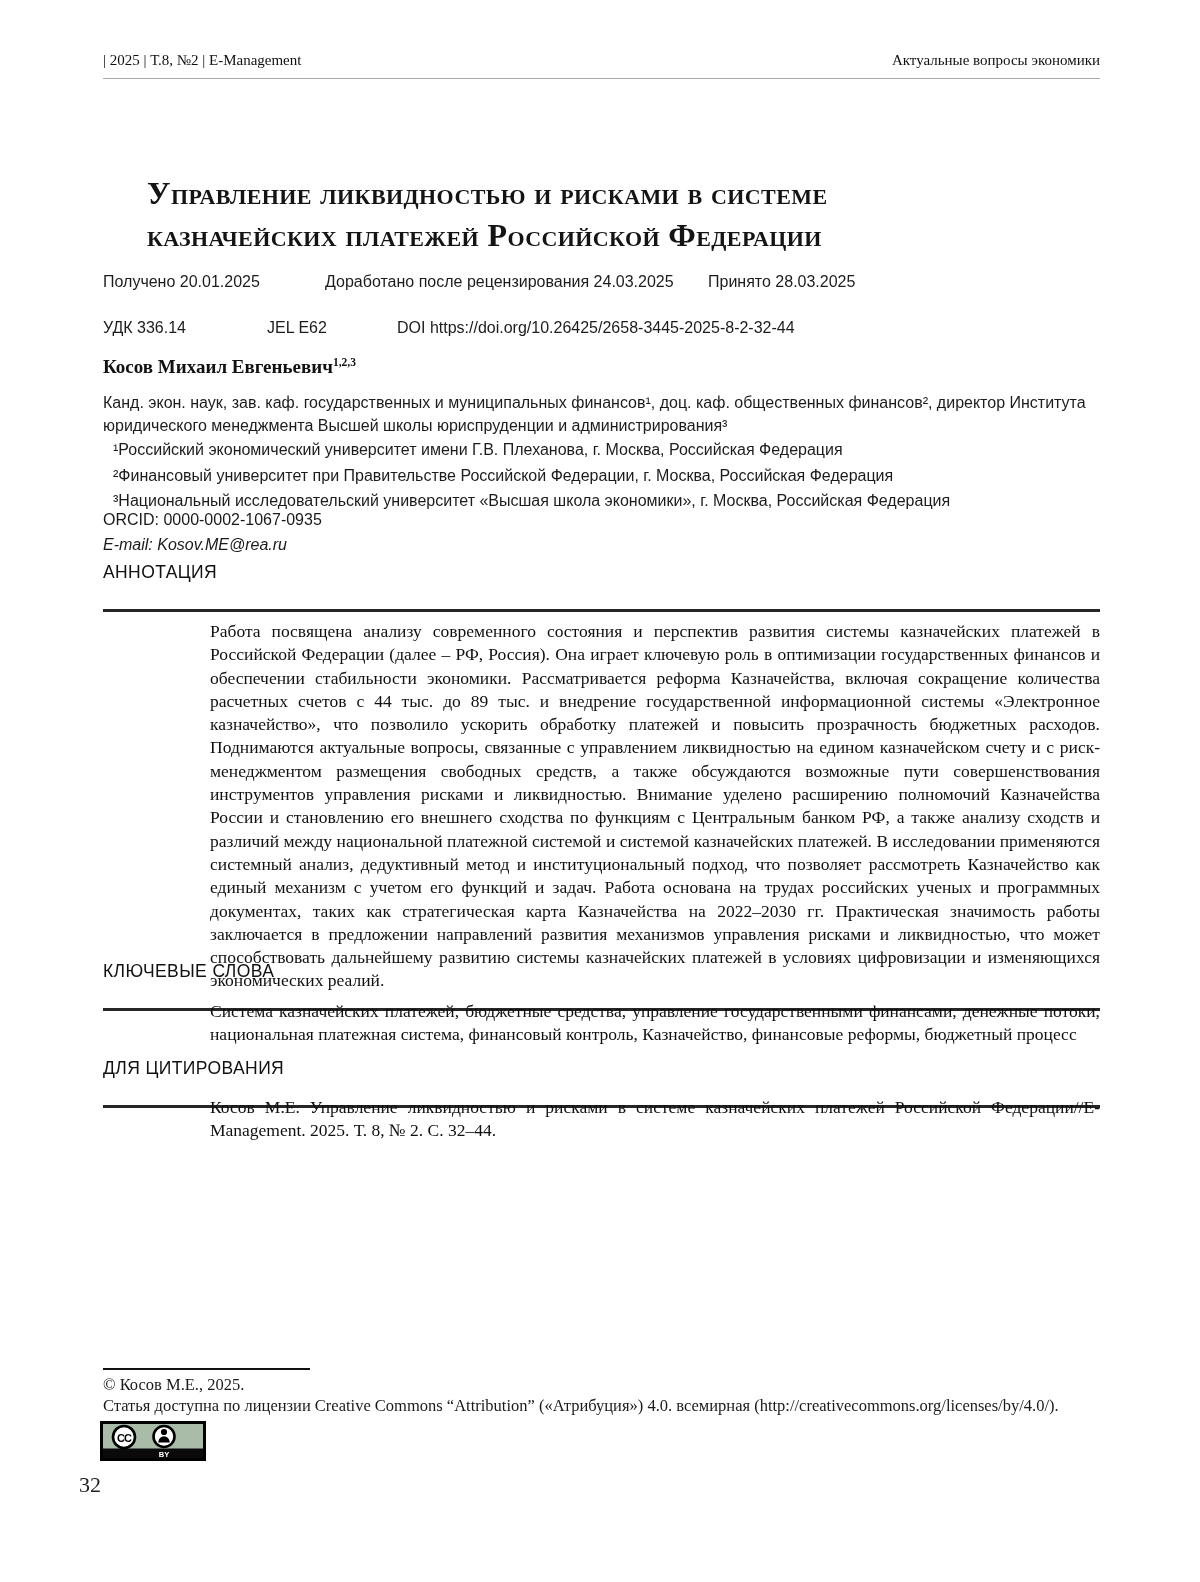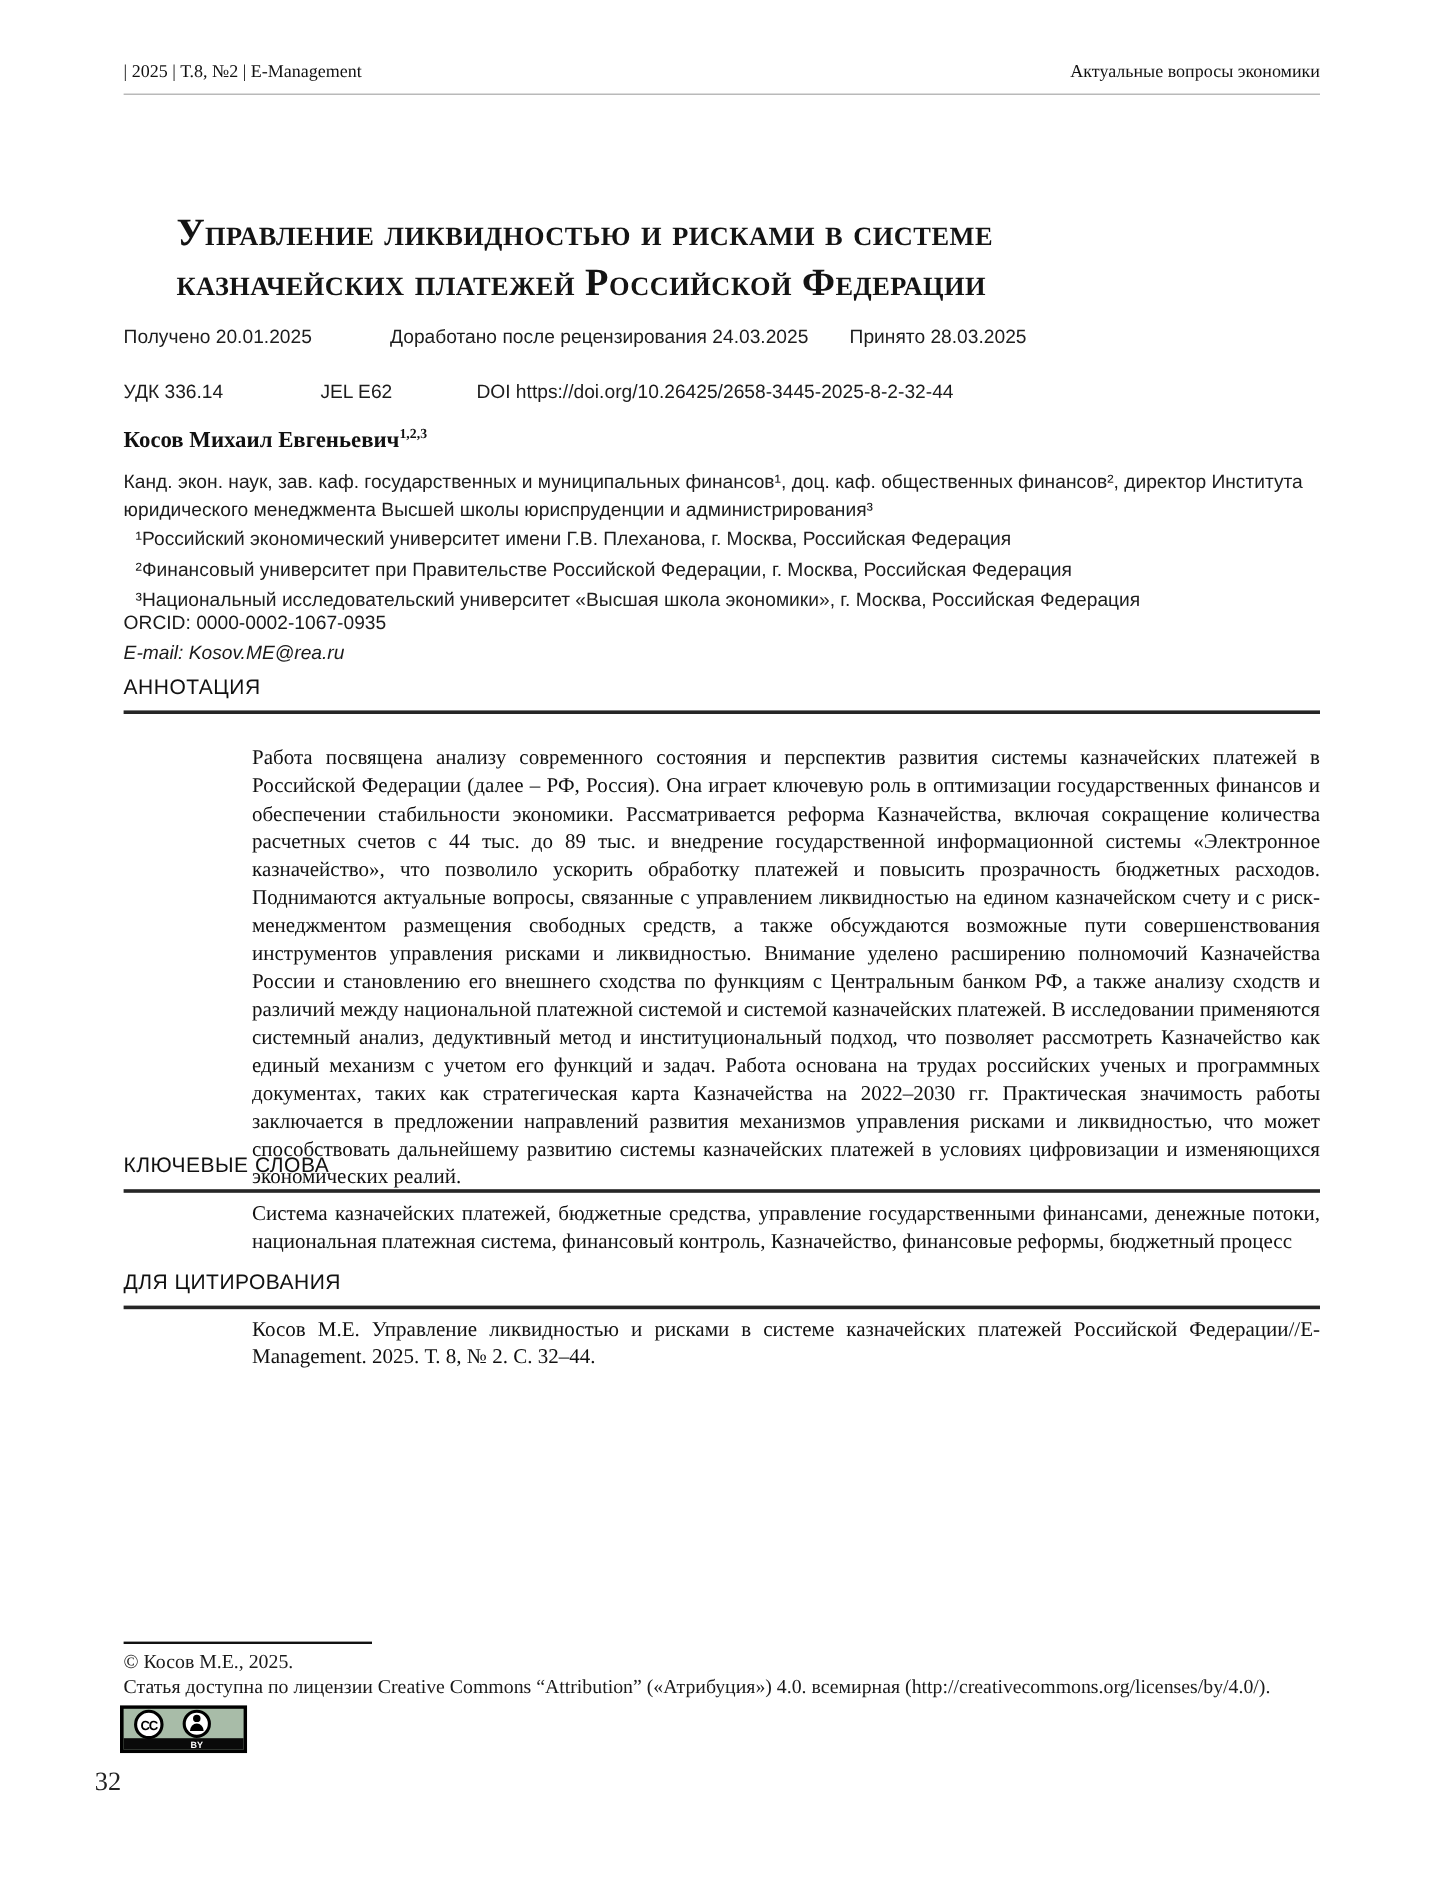--- a/index.html
+++ b/index.html
@@ -58,21 +58,21 @@
   .author-email {
     position:absolute; left:103px; top:536px;
     font-family:"Liberation Sans","DejaVu Sans",sans-serif;
     font-size:16px; font-style:italic;
   }
 
   .section-heading {
     position:absolute; left:103px; right:100px;
     font-family:"Liberation Sans","DejaVu Sans",sans-serif;
     font-size:17.5px; font-weight:normal; letter-spacing:0.4px; color:#111;
-    padding-bottom:9px; border-bottom:3px solid #262626;
+    padding-bottom:26px; border-bottom:3px solid #262626;
   }
   .h-abstract { top:562px; }
   .h-keywords { top:961px; }
   .h-citation { top:1058px; }
 
   .body-text {
     position:absolute; left:210px; width:890px;
     text-align:justify; font-size:17.5px; line-height:23.3px; color:#101010;
   }
   .t-abstract { top:604px;margin-top:16px; }

